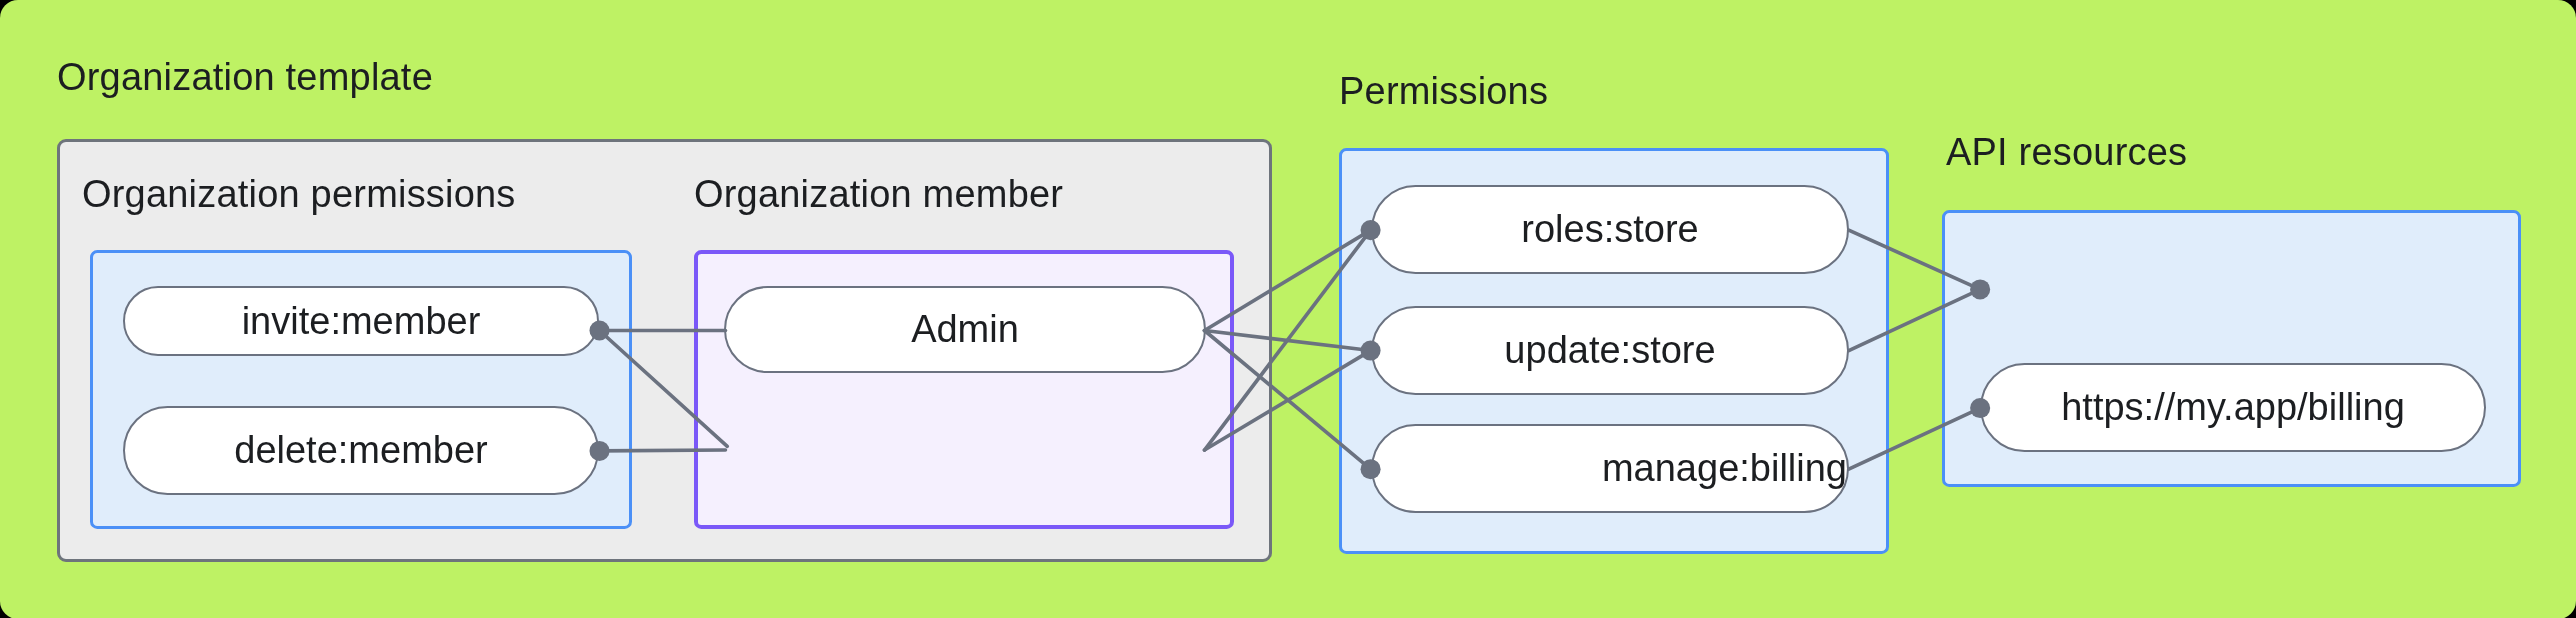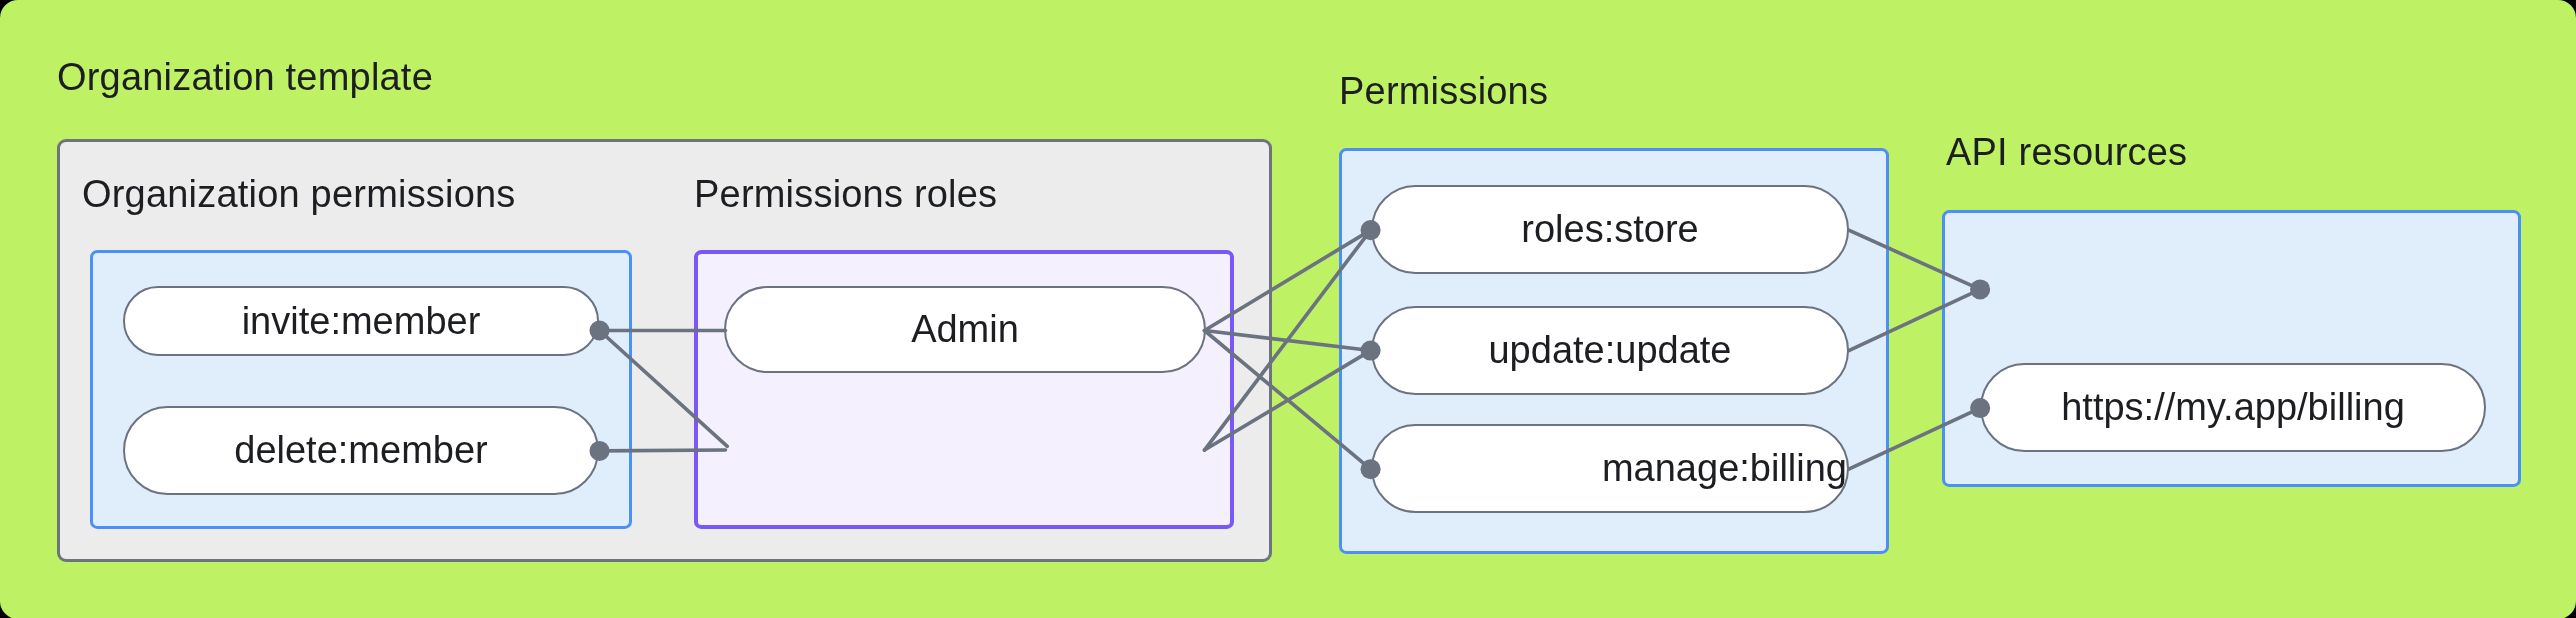--- a/index.html
+++ b/index.html
@@ -67,21 +67,21 @@
     pointer-events: none;
   }
 </style>
 </head>
 <body>
 
 <div class="page">
 
   <div class="section-label" style="left:57px; top:55px;">Organization template</div>
   <div class="section-label" style="left:82px; top:172px;">Organization permissions</div>
-  <div class="section-label" style="left:694px; top:172px;">Permissions roles</div>
+  <div class="section-label" style="left:694px; top:172px;">Organization member</div>
   <div class="section-label" style="left:1339px; top:69px;">Permissions</div>
   <div class="section-label" style="left:1946px; top:130px;">API resources</div>
 
   <div class="box container-box" style="left:57px; top:139px; width:1215px; height:423px;"></div>
 
   <div class="box blue-box" style="left:90px; top:250px; width:542px; height:279px;"></div>
 
   <div class="box purple-box" style="left:694px; top:250px; width:540px; height:279px;"></div>
 
   <div class="box blue-box" style="left:1339px; top:148px; width:550px; height:406px;"></div>
@@ -96,21 +96,21 @@
   </div>
 
   <div class="pill" style="left:724px; top:286px; width:482px; height:87px;">
     <span>Admin</span>
   </div>
 
   <div class="pill" style="left:1371px; top:185px; width:478px; height:89px;">
     <span>roles:store</span>
   </div>
   <div class="pill" style="left:1371px; top:306px; width:478px; height:89px;">
-    <span>update:update</span>
+    <span>update:store</span>
   </div>
   <div class="pill" style="left:1371px; top:424px; width:478px; height:89px;justify-content:flex-end;">
     <span>manage:billing</span>
   </div>
 
   <div class="pill" style="left:1980px; top:363px; width:506px; height:89px;">
     <span>https://my.app/billing</span>
   </div>
 
   <svg class="wires" width="2576" height="619" viewBox="0 0 2823 678">

